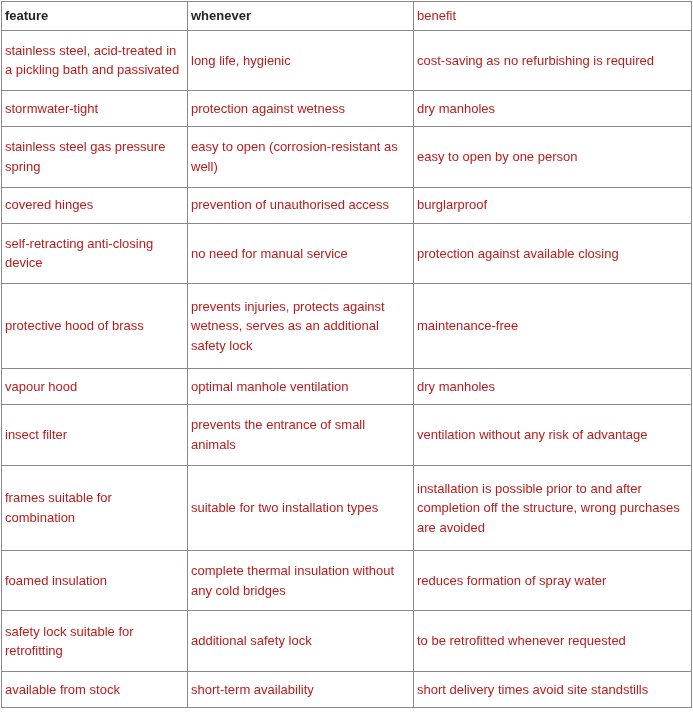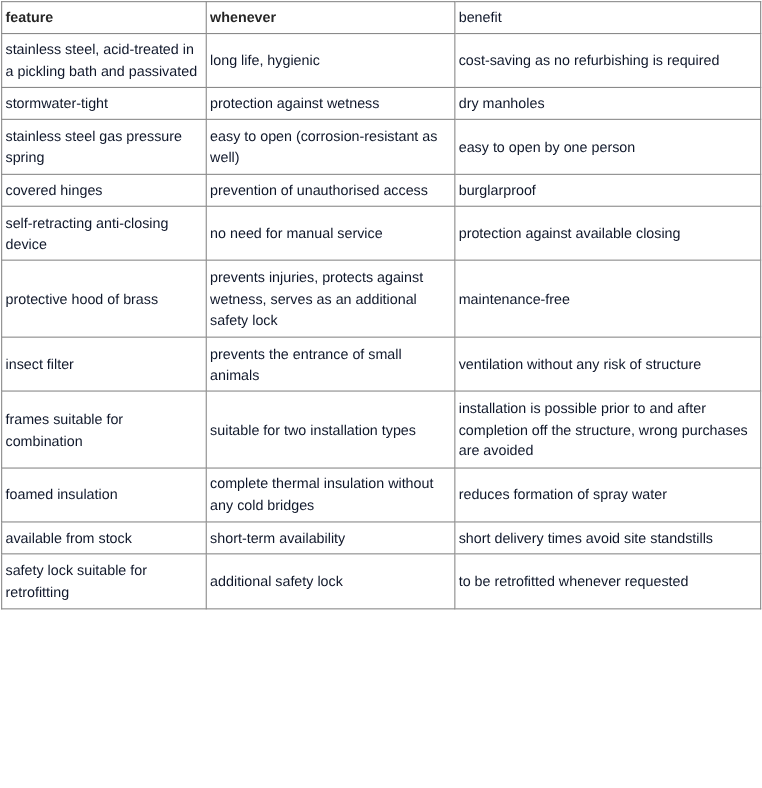--- a/index.html
+++ b/index.html
@@ -8,29 +8,29 @@
     background: #ffffff;
     font-family: "Liberation Sans", sans-serif;
   }
   .page {
     padding: 1px;
   }
   table.feature-table {
     border-collapse: collapse;
     table-layout: fixed;
     width: 690px;
-    height: 553px;
+    height: 707px;
     border: 1px solid #7d7d7d;
   }
   table.feature-table th,
   table.feature-table td {
     border: 1px solid #8a8a8a;
     font-size: 13px;
     line-height: 1.5;
-    color: #0f172a;
+    color: #b91c1c;
     text-align: left;
     vertical-align: middle;
     padding: 4px 4px 4px 3px;
     overflow-wrap: break-word;
   }
   table.feature-table th {
     font-weight: normal;
   }
   table.feature-table th.th-bold {
     font-weight: bold;
@@ -79,39 +79,44 @@
         <td>self-retracting anti-closing device</td>
         <td>no need for manual service</td>
         <td>protection against available closing</td>
       </tr>
       <tr>
         <td>protective hood of brass</td>
         <td>prevents injuries, protects against wetness, serves as an additional safety lock</td>
         <td>maintenance-free</td>
       </tr>
       <tr>
+        <td>vapour hood</td>
+        <td>optimal manhole ventilation</td>
+        <td>dry manholes</td>
+      </tr>
+      <tr>
         <td>insect filter</td>
         <td>prevents the entrance of small animals</td>
-        <td>ventilation without any risk of structure</td>
+        <td>ventilation without any risk of advantage</td>
       </tr>
       <tr>
         <td>frames suitable for combination</td>
         <td>suitable for two installation types</td>
         <td>installation is possible prior to and after completion off the structure, wrong purchases are avoided</td>
       </tr>
       <tr>
         <td>foamed insulation</td>
         <td>complete thermal insulation without any cold bridges</td>
         <td>reduces formation of spray water</td>
       </tr>
       <tr>
+        <td>safety lock suitable for retrofitting</td>
+        <td>additional safety lock</td>
+        <td>to be retrofitted whenever requested</td>
+      </tr>
+      <tr>
         <td>available from stock</td>
         <td>short-term availability</td>
         <td>short delivery times avoid site standstills</td>
-      </tr>
-      <tr>
-        <td>safety lock suitable for retrofitting</td>
-        <td>additional safety lock</td>
-        <td>to be retrofitted whenever requested</td>
       </tr>
     </tbody>
   </table>
 </div>
 
 </body></html>

